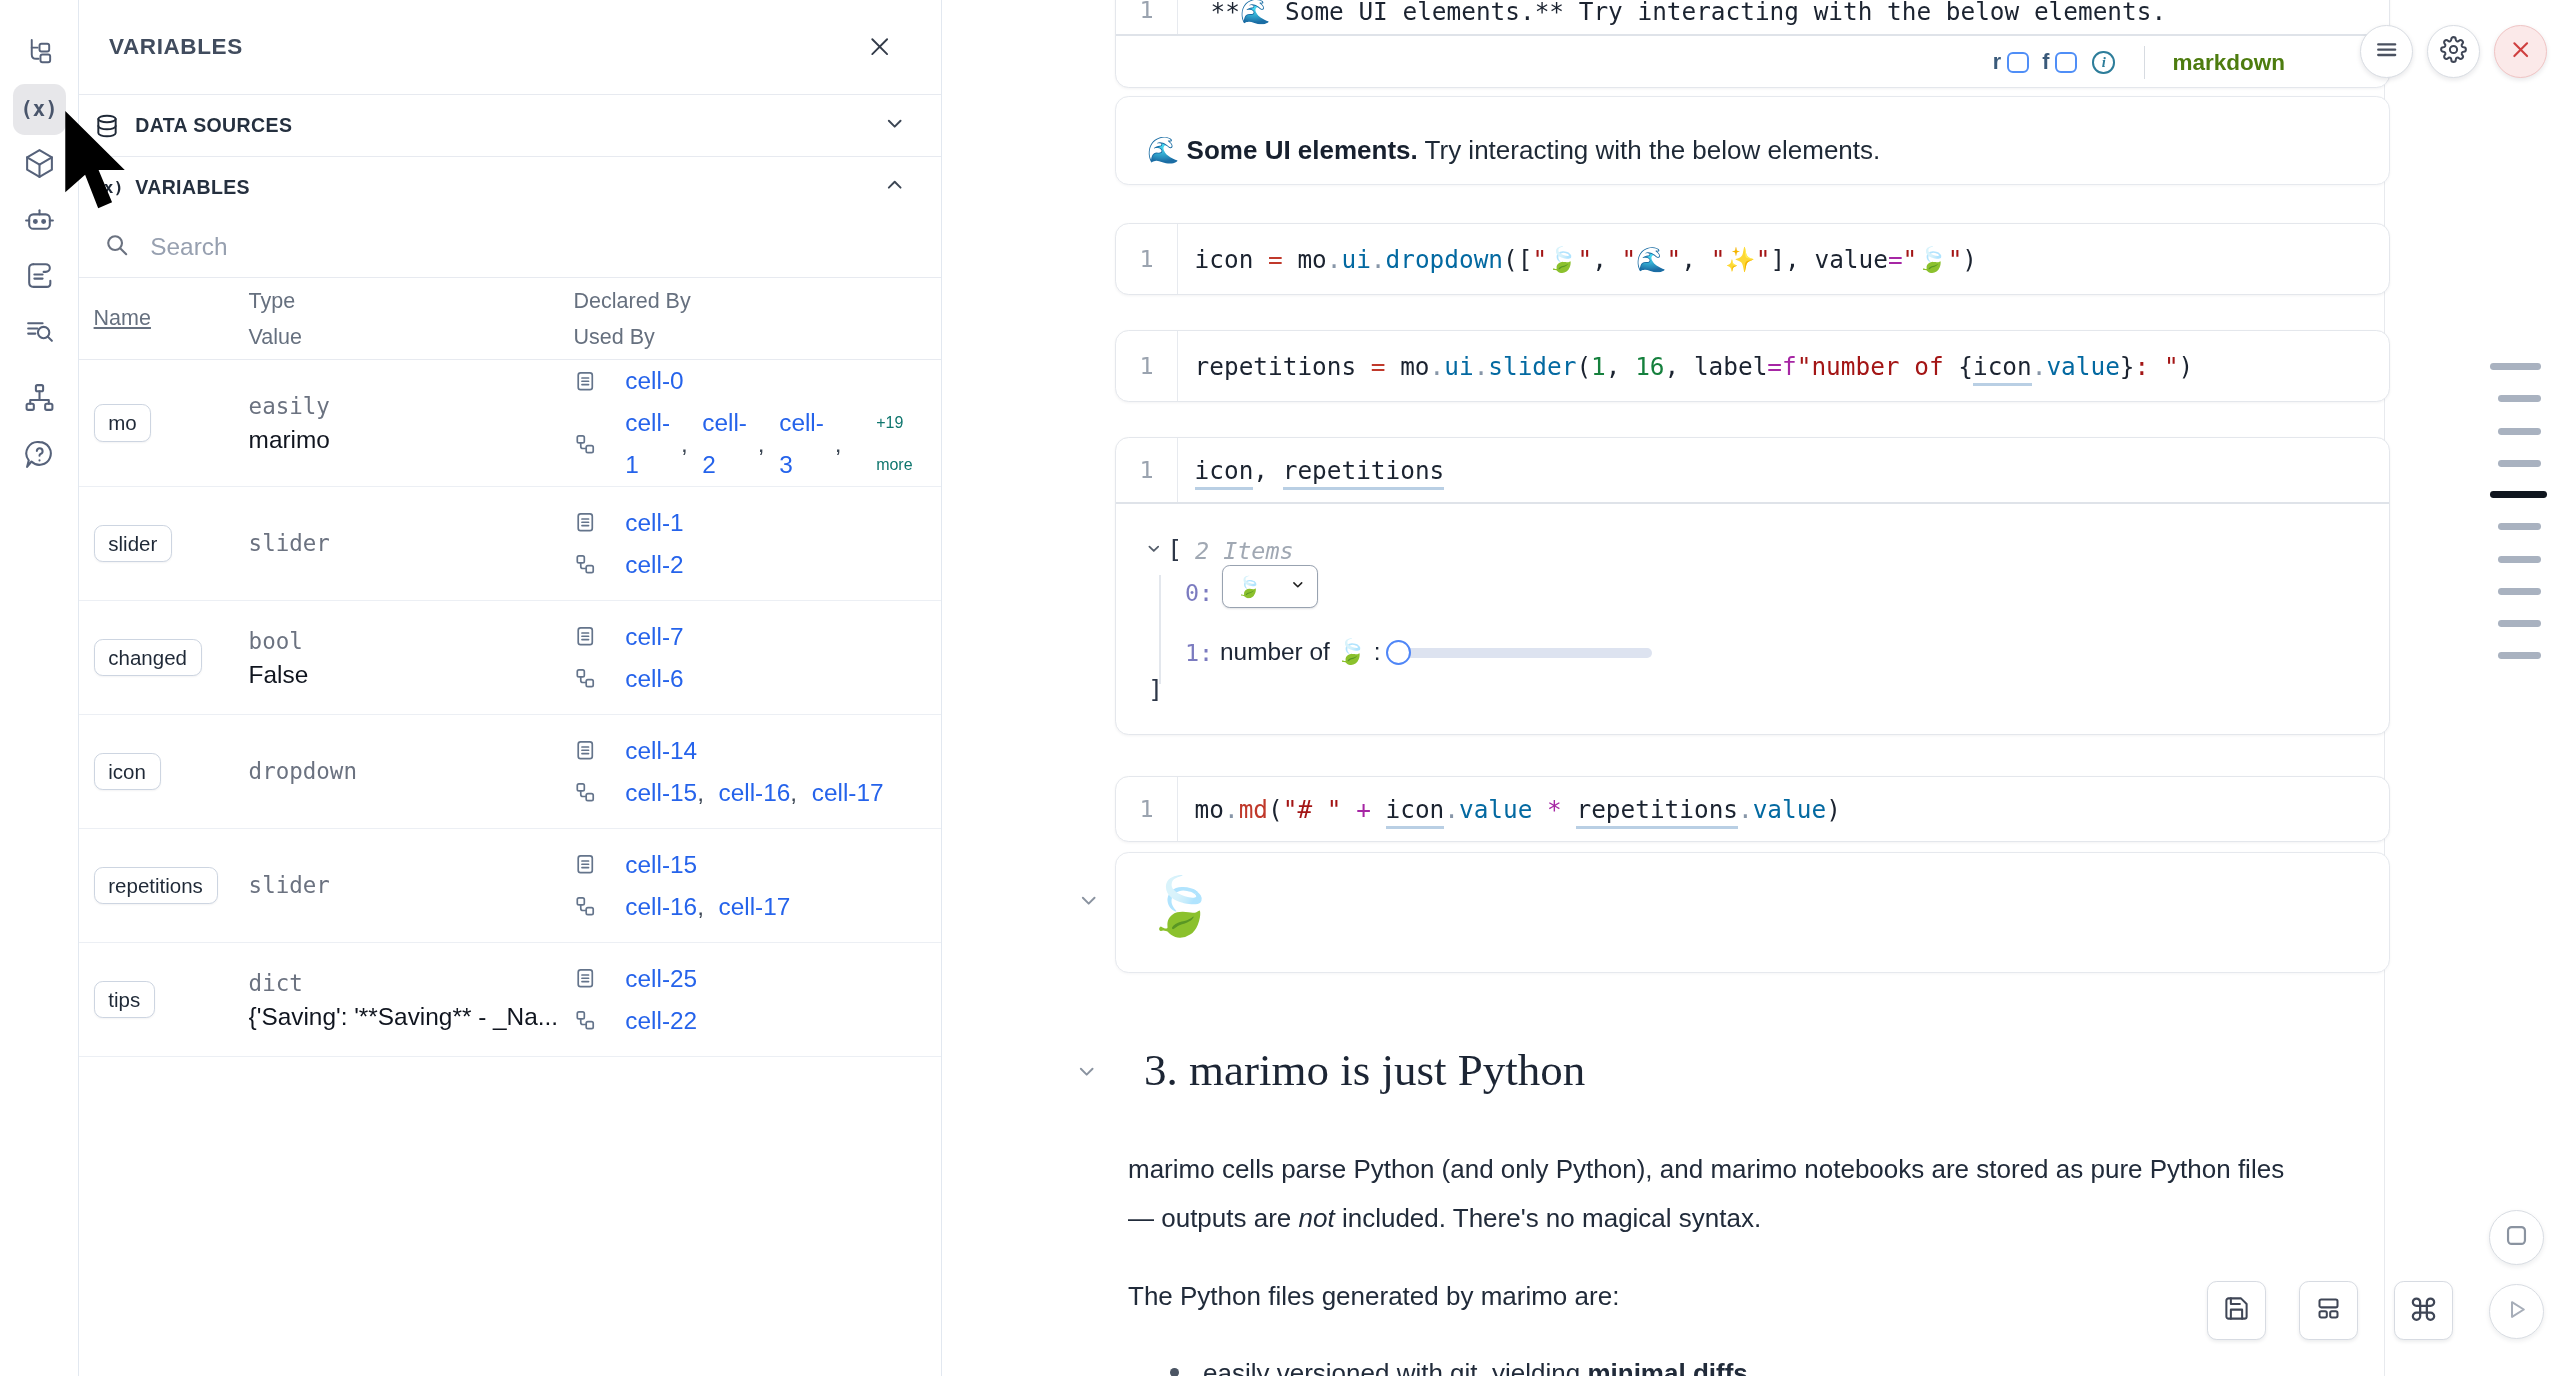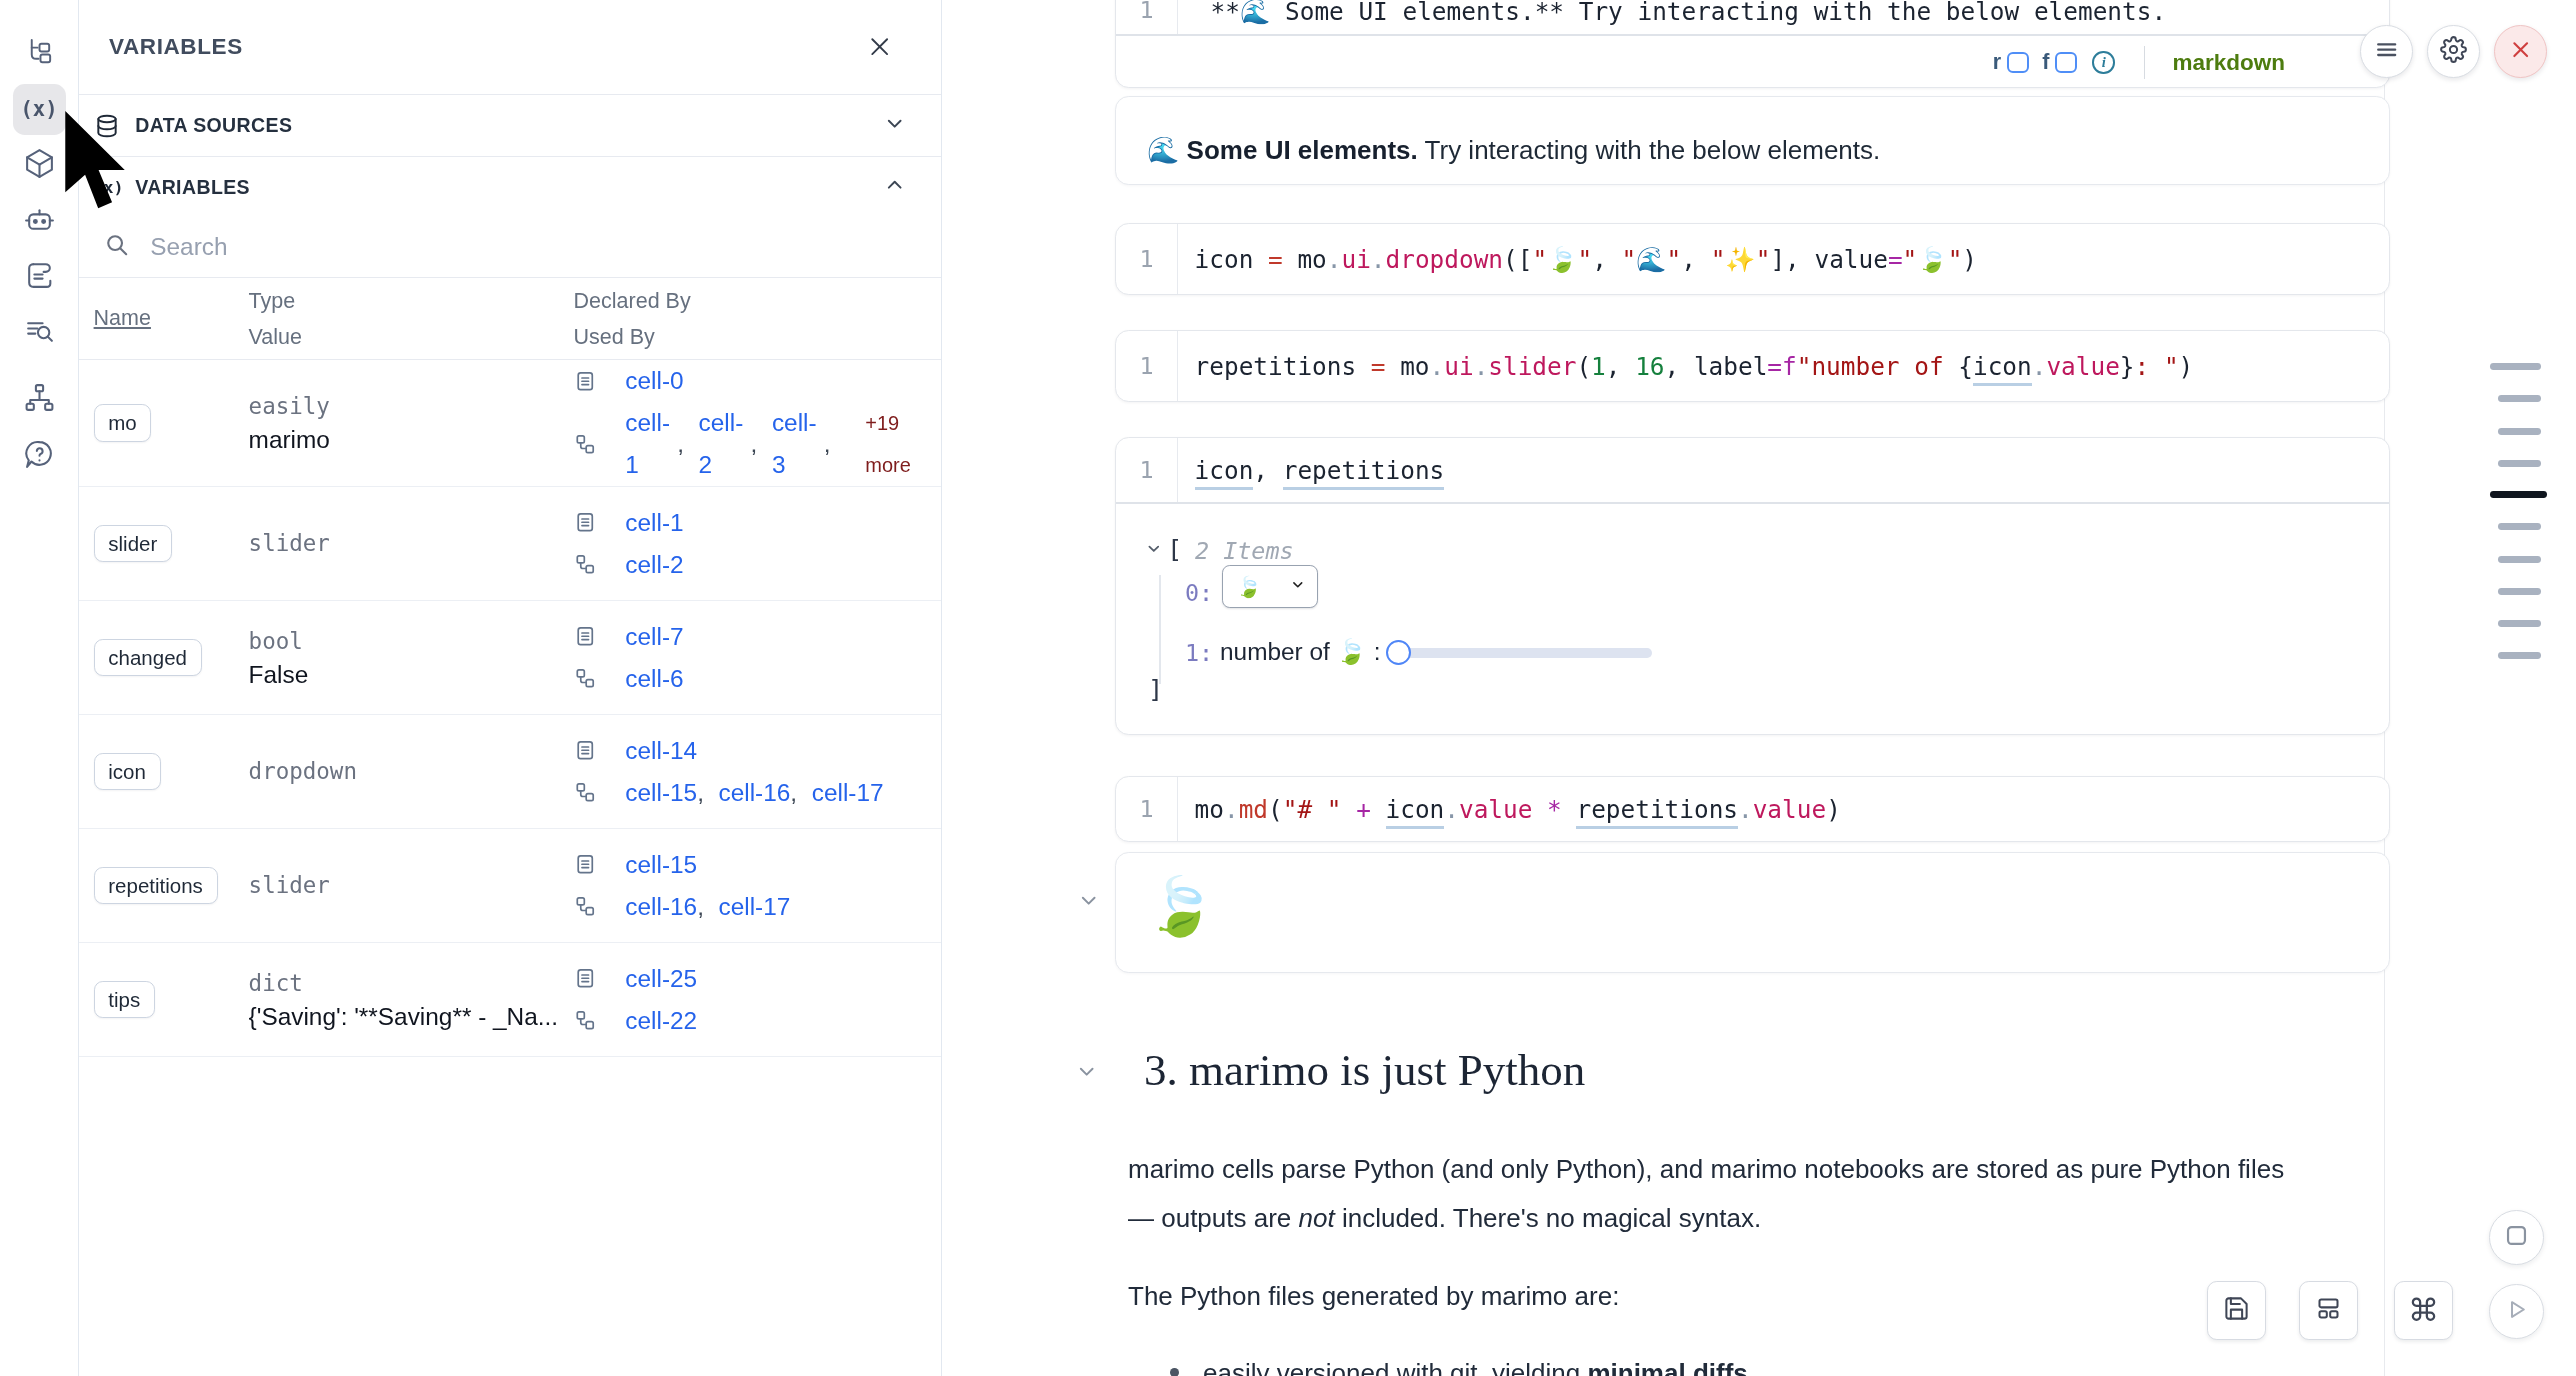--- a/index.html
+++ b/index.html
@@ -44,38 +44,38 @@
     border-bottom:1px solid #eceff4; }
   .badge { display:inline-block; border:1.5px solid #cdd5e1; border-radius:8.8px; padding:5.9px 13.7px;
     font-size:20.5px; color:#1f2937; background:#fff; box-shadow:0 1px 2px rgba(16,24,40,.05); }
   .t-type { font-family:"DejaVu Sans Mono", monospace; font-size:22.5px; color:#6b7280; line-height:33px; }
   .t-value { font-size:24.4px; color:#10151f; line-height:33px; white-space:nowrap; overflow:hidden;
     max-width:312px; text-overflow:clip; }
   .lk-line { display:flex; align-items:center; line-height:42px; }
   .lk-line svg { margin-right:14.6px; flex:none; }
   .cell-link { color:#2563eb; font-size:24.4px; text-decoration:none; }
   .lk-sep { color:#3c4654; font-size:24.4px; margin-right:7.8px; }
-  .lk-more { color:#7f1d1d; font-size:20px; margin-left:20px; }
+  .lk-more { color:#0f766e; font-size:16px; margin-left:20px; }
 
   
   #cursor { position:absolute; left:61px; top:109px; z-index:50; }
 
   
   #notebook { position:absolute; left:942px; top:0; width:1634px; height:100%; background:#fff; }
   .vline { position:absolute; left:1442px; top:0; width:1px; height:100%; background:#e8eaee; }
   .cell { position:absolute; left:173px; width:1275px; background:#fff;
     border:1px solid #e4e7ec; border-radius:13.7px; box-shadow:0 1px 2.9px rgba(16,24,40,.05); overflow:hidden; }
   .codeline { display:flex; align-items:center; height:100%; }
   .lineno { width:62px; align-self:stretch; border-right:1.5px solid #e7eaef; color:#9aa3af;
     font-family:"DejaVu Sans Mono", monospace; font-size:23.4px; display:flex; align-items:center;
     justify-content:center; flex:none; }
   .code { padding-left:16.6px; font-family:"DejaVu Sans Mono", monospace; font-size:24.4px;
     white-space:pre; color:#1b2330; }
   .tk-p { color:#1b2330; } .tk-rd { color:#c0392b; } .tk-pu { color:#a626a4; }
-  .tk-pr { color:#be185d; } .tk-d { color:#8796a8; } .tk-s { color:#a31515; }
+  .tk-pr { color:#0369a1; } .tk-d { color:#8796a8; } .tk-s { color:#a31515; }
   .tk-n { color:#15803d; }
   .tk-u { color:#1b2330; border-bottom:3.9px solid #b9cfe4; padding-bottom:2.9px; }
 
   .outcard { position:absolute; left:173px; width:1275px; background:#fff;
     border:1px solid #e6e9ee; border-radius:13.7px; box-shadow:0 1px 2.9px rgba(16,24,40,.04); }
 
   
   #cellA { top:-62px; height:150px; }
   #cellA .editor { position:absolute; left:0; top:0; width:100%; height:95px; display:flex; }
   #cellA .editor .code { position:absolute; left:78px; bottom:7.8px; }

